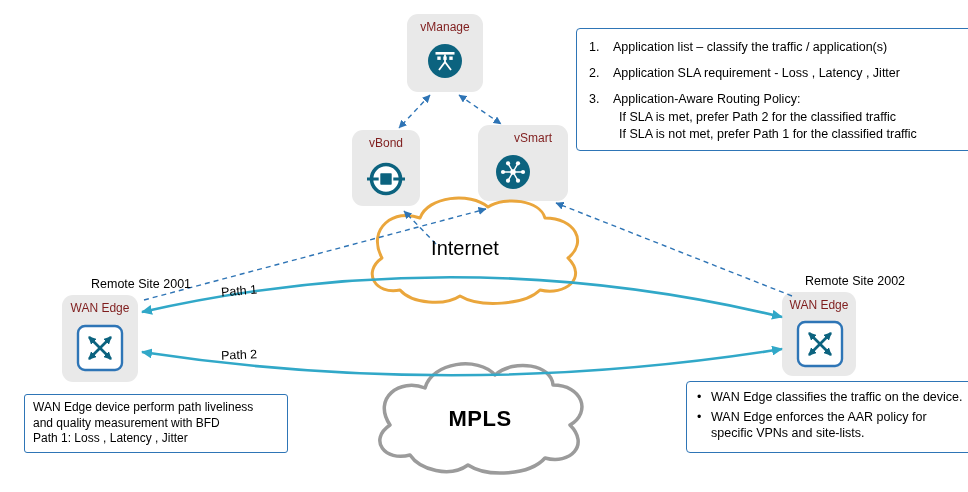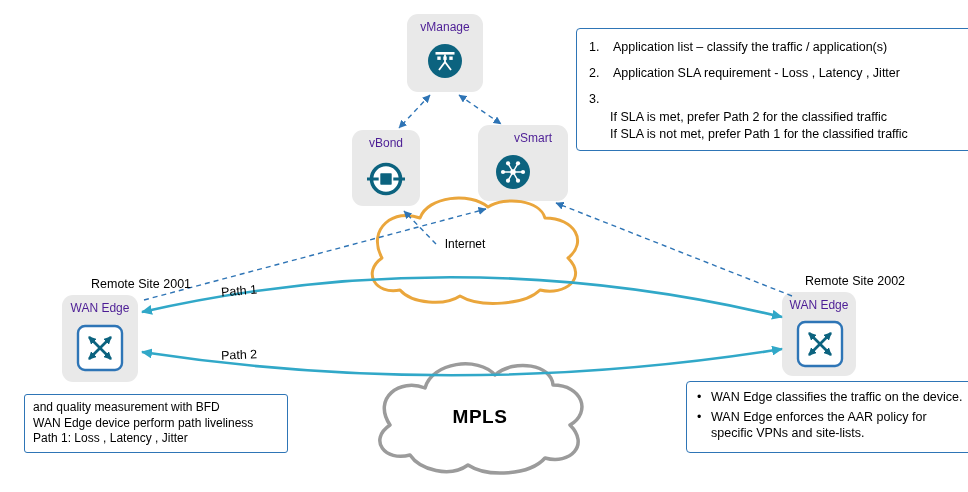--- a/index.html
+++ b/index.html
@@ -3,34 +3,34 @@
 <meta charset="utf-8">
 <style>
   html,body{margin:0;padding:0;background:#fff;}
   .stage{
     position:relative;width:968px;height:492px;background:#fff;
     font-family:"Liberation Sans",sans-serif;color:#000;overflow:hidden;
   }
   .node-box{
     position:absolute;background:#e9e9e9;border-radius:11px;text-align:center;z-index:1;
   }
-  .node-label{font-size:12px;padding-top:6px;color:#4c1d95;}
+  .node-label{font-size:12px;padding-top:6px;color:#7f1d1d;}
   .overlay{position:absolute;left:0;top:0;z-index:2;pointer-events:none;}
   .site-label{position:absolute;font-size:12.5px;z-index:3;white-space:nowrap;}
-  .cloud-label{position:absolute;z-index:3;text-align:center;font-size:12px;}
-  .cloud-label.mpls{font-size:19px;font-weight:600;letter-spacing:.5px;}
+  .cloud-label{position:absolute;z-index:3;text-align:center;font-size:20px;}
+  .cloud-label.mpls{font-size:22px;font-weight:600;letter-spacing:.5px;}
   .path-label{position:absolute;z-index:3;font-size:12.5px;white-space:nowrap;}
   .note-box{
     position:absolute;background:#fff;border:1px solid #2e75b6;border-radius:4px;
     z-index:3;font-size:12.5px;line-height:16px;
   }
   #policy-box{left:576px;top:28px;width:378px;padding:10px 12px 8px 12px;}
   .policy-row{display:flex;margin-bottom:10px;}
   .policy-num{width:24px;flex:0 0 24px;}
-  .policy-sub{margin-left:21px;line-height:16.5px;}
+  .policy-sub{margin-left:30px;line-height:16.5px;}
   #bfd-box{left:24px;top:394px;width:246px;padding:5px 8px;font-size:12px;line-height:15.5px;border-radius:3px;}
   #enforce-box{left:686px;top:381px;width:268px;padding:7px 10px;line-height:16.5px;}
   .bullet-row{display:flex;margin-bottom:3px;}
   .bullet-char{width:14px;flex:0 0 14px;}
   .bullet-text{flex:1;}
 </style>
 </head>
 <body>
 
 <div class="stage">
@@ -140,28 +140,29 @@
     <div class="policy-row">
       <span class="policy-num">1.</span>
       <span>Application list – classify the traffic / application(s)</span>
     </div>
     <div class="policy-row">
       <span class="policy-num">2.</span>
       <span>Application SLA requirement - Loss , Latency , Jitter</span>
     </div>
     <div class="policy-row" style="margin-bottom:2px;">
       <span class="policy-num">3.</span>
+      <span>Application-Aware Routing Policy:</span>
     </div>
     <div class="policy-sub">If SLA is met, prefer Path 2 for the classified traffic</div>
     <div class="policy-sub">If SLA is not met, prefer Path 1 for the classified traffic</div>
   </div>
 
   <div class="note-box" id="bfd-box">
+    <div>WAN Edge device perform path liveliness</div>
     <div>and quality measurement with BFD</div>
-    <div>WAN Edge device perform path liveliness</div>
     <div>Path 1: Loss , Latency , Jitter</div>
   </div>
 
   <div class="note-box" id="enforce-box">
     <div class="bullet-row">
       <span class="bullet-char">•</span>
       <span class="bullet-text">WAN Edge classifies the traffic on the device.</span>
     </div>
     <div class="bullet-row">
       <span class="bullet-char">•</span>

